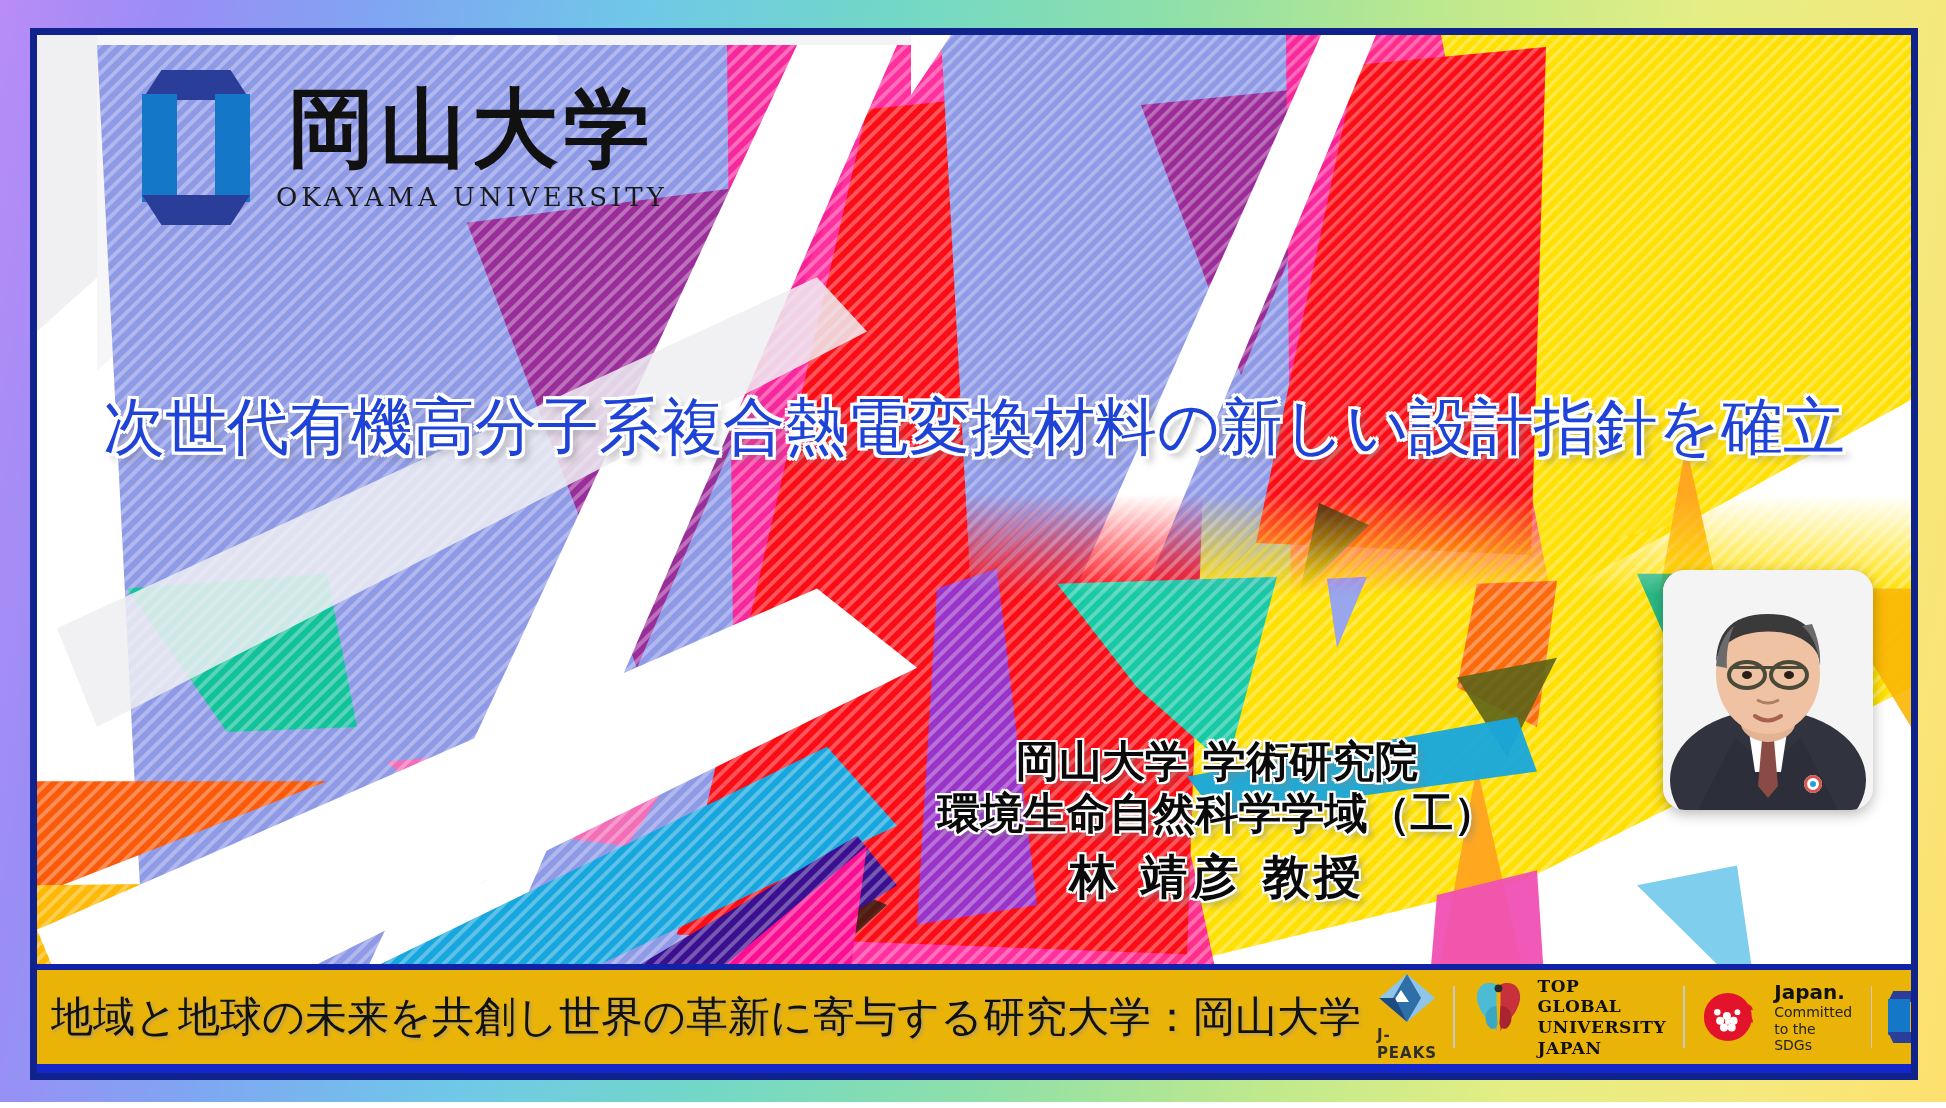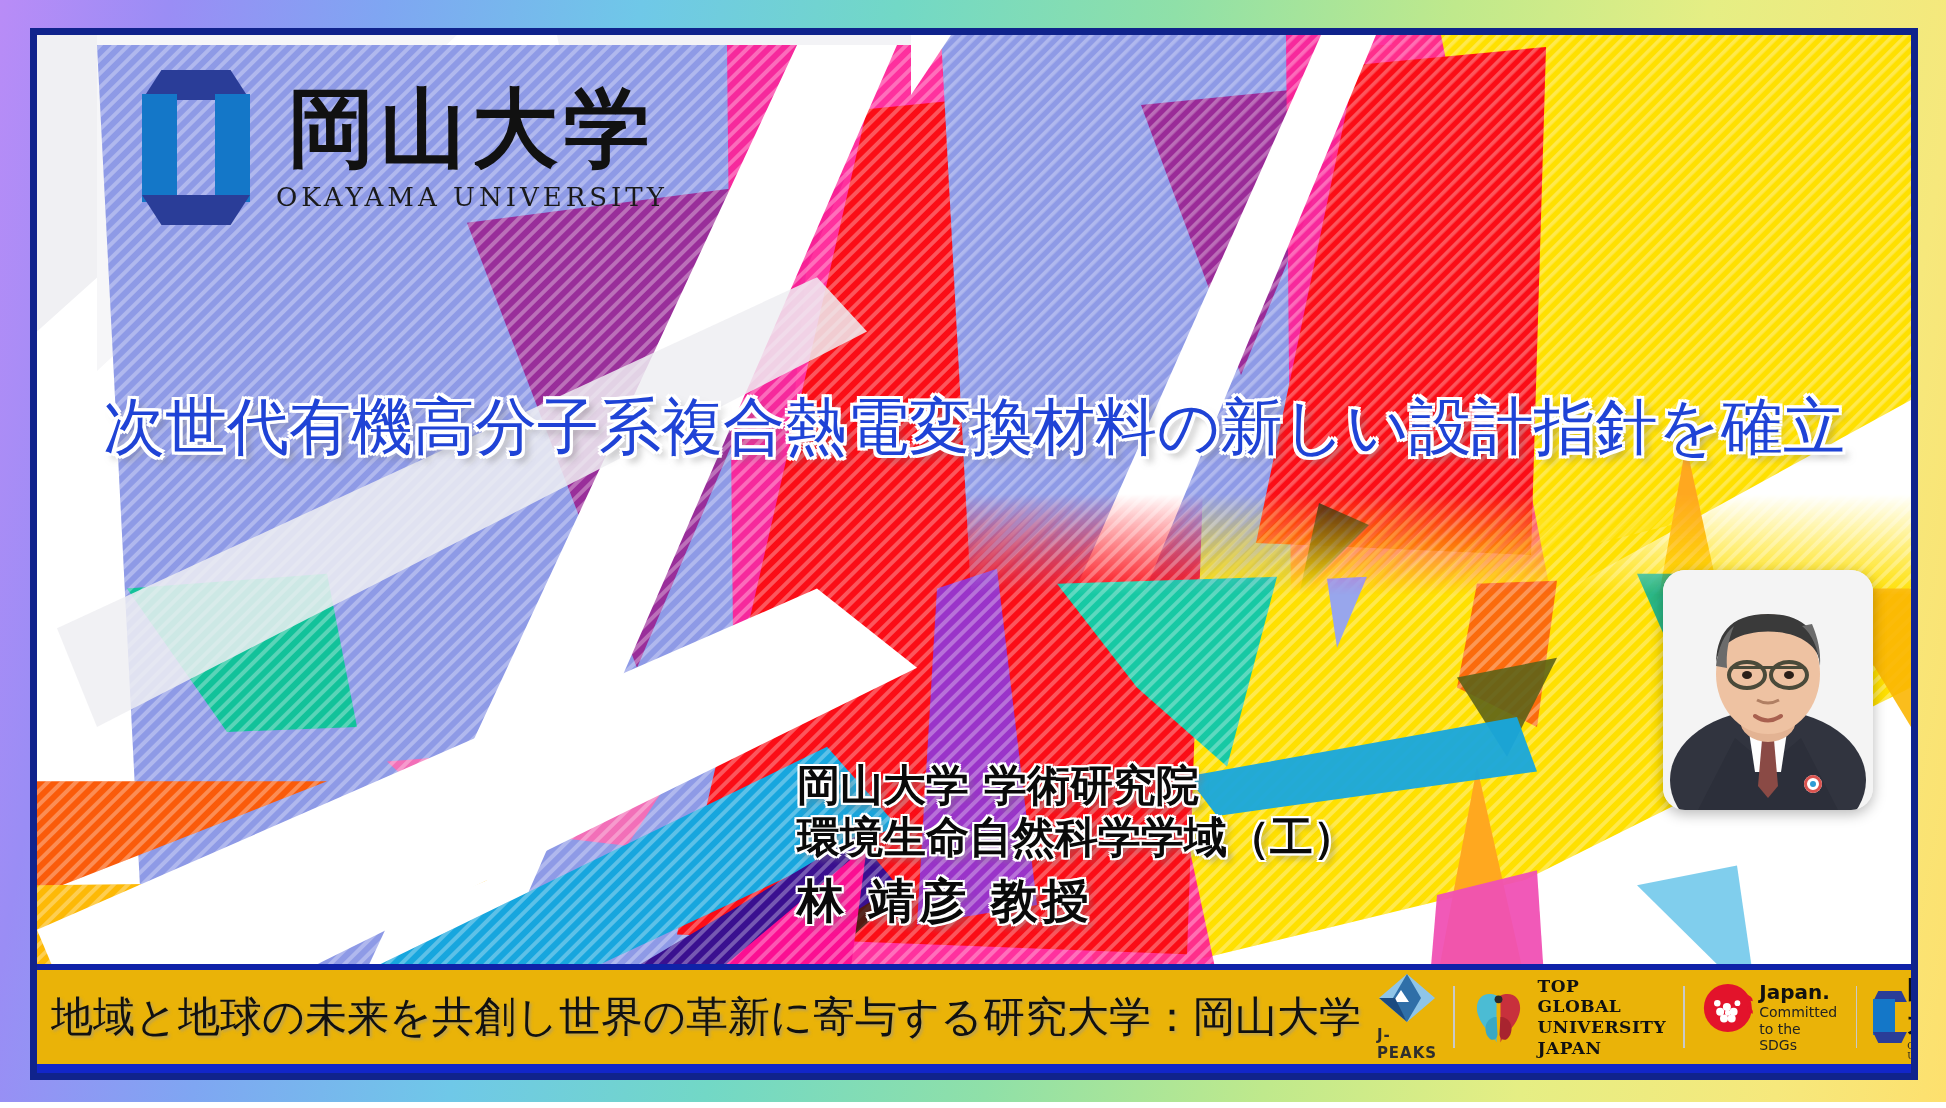--- a/index.html
+++ b/index.html
@@ -46,21 +46,21 @@
     letter-spacing:0px;
     line-height:1.18;
     text-shadow:
       -3px -3px 0 #fff, 3px -3px 0 #fff, -3px 3px 0 #fff, 3px 3px 0 #fff,
       0 -3px 0 #fff, 0 3px 0 #fff, -3px 0 0 #fff, 3px 0 0 #fff,
       6px 6px 7px rgba(120,120,120,.55);
   }
   .title-line.sub{font-size:60px;margin-top:4px;}
 
   
-  .affil{position:absolute;left:760px;width:840px;top:724px;text-align:left;z-index:7;}
+  .affil{position:absolute;left:760px;width:840px;top:700px;text-align:center;z-index:7;}
   .affil div{
     font-family:"DejaVu Sans","Liberation Sans",sans-serif;
     font-weight:700;color:#0a0a0a;font-size:43px;line-height:1.22;
     text-shadow:-2px -2px 0 #fff,2px -2px 0 #fff,-2px 2px 0 #fff,2px 2px 0 #fff,
       0 -2px 0 #fff,0 2px 0 #fff,-2px 0 0 #fff,2px 0 0 #fff,
       5px 5px 6px rgba(130,130,130,.6);
   }
   .affil .name{font-size:47px;margin-top:8px;letter-spacing:4px;}
 
   
@@ -79,25 +79,25 @@
     text-shadow:2px 2px 3px rgba(150,150,150,.55);
   }
   .logo-strip{display:flex;align-items:center;margin-left:auto;padding-right:16px;height:100%;}
   .lg{display:flex;align-items:center;height:76px;padding:0 16px;}
   .divider{width:2px;height:62px;background:#c9c9c9;}
 
   .jpeaks{display:flex;flex-direction:column;align-items:flex-start;}
   .jpeaks .mark{width:60px;height:52px;}
   .jpeaks .cap2{font-family:"DejaVu Sans","Liberation Sans",sans-serif;font-size:15px;font-weight:700;letter-spacing:1px;color:#2e2e2e;margin-top:2px;}
 
-  .tgu{display:flex;align-items:center;gap:10px;}
+  .tgu{display:flex;gap:10px;}
   .tgu .bfly{width:58px;height:60px;}
   .tgu .tx{font-family:"DejaVu Serif","Liberation Serif",serif;font-size:17px;font-weight:700;line-height:1.22;color:#111;letter-spacing:.5px;}
 
-  .sdgs{display:flex;align-items:flex-start;gap:5px;}
+  .sdgs{display:flex;align-items:center;gap:20px;}
   .sdgs .ball{width:56px;height:56px;}
   .sdgs .tx{line-height:1.2;}
   .sdgs .tx .b{font-family:"DejaVu Sans","Liberation Sans",sans-serif;font-size:20px;font-weight:700;color:#111;}
   .sdgs .tx .s{font-family:"DejaVu Sans","Liberation Sans",sans-serif;font-size:14px;color:#222;}
 
   .oku{display:flex;align-items:center;gap:12px;}
   .oku .mini{width:34px;height:52px;position:relative;}
   .oku .mini .c{position:absolute;left:0;width:34px;height:11px;background:#2a3d98;}
   .oku .mini .c.t{top:0;clip-path:polygon(16% 0,84% 0,100% 100%,0 100%);}
   .oku .mini .c.b{bottom:0;clip-path:polygon(0 0,100% 0,84% 100%,16% 100%);}

